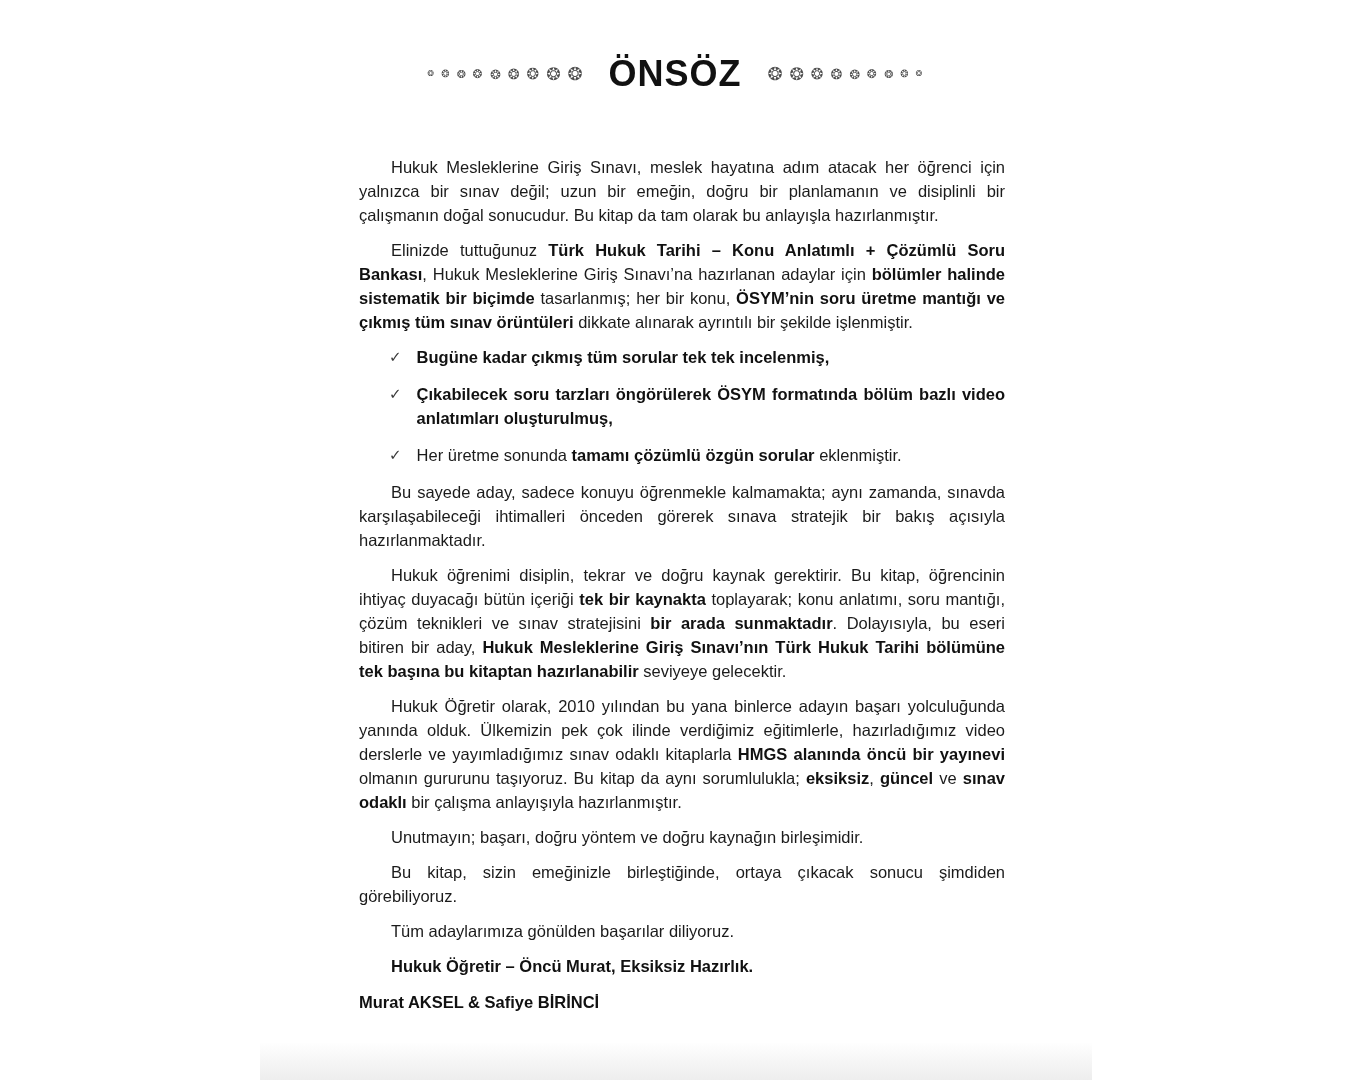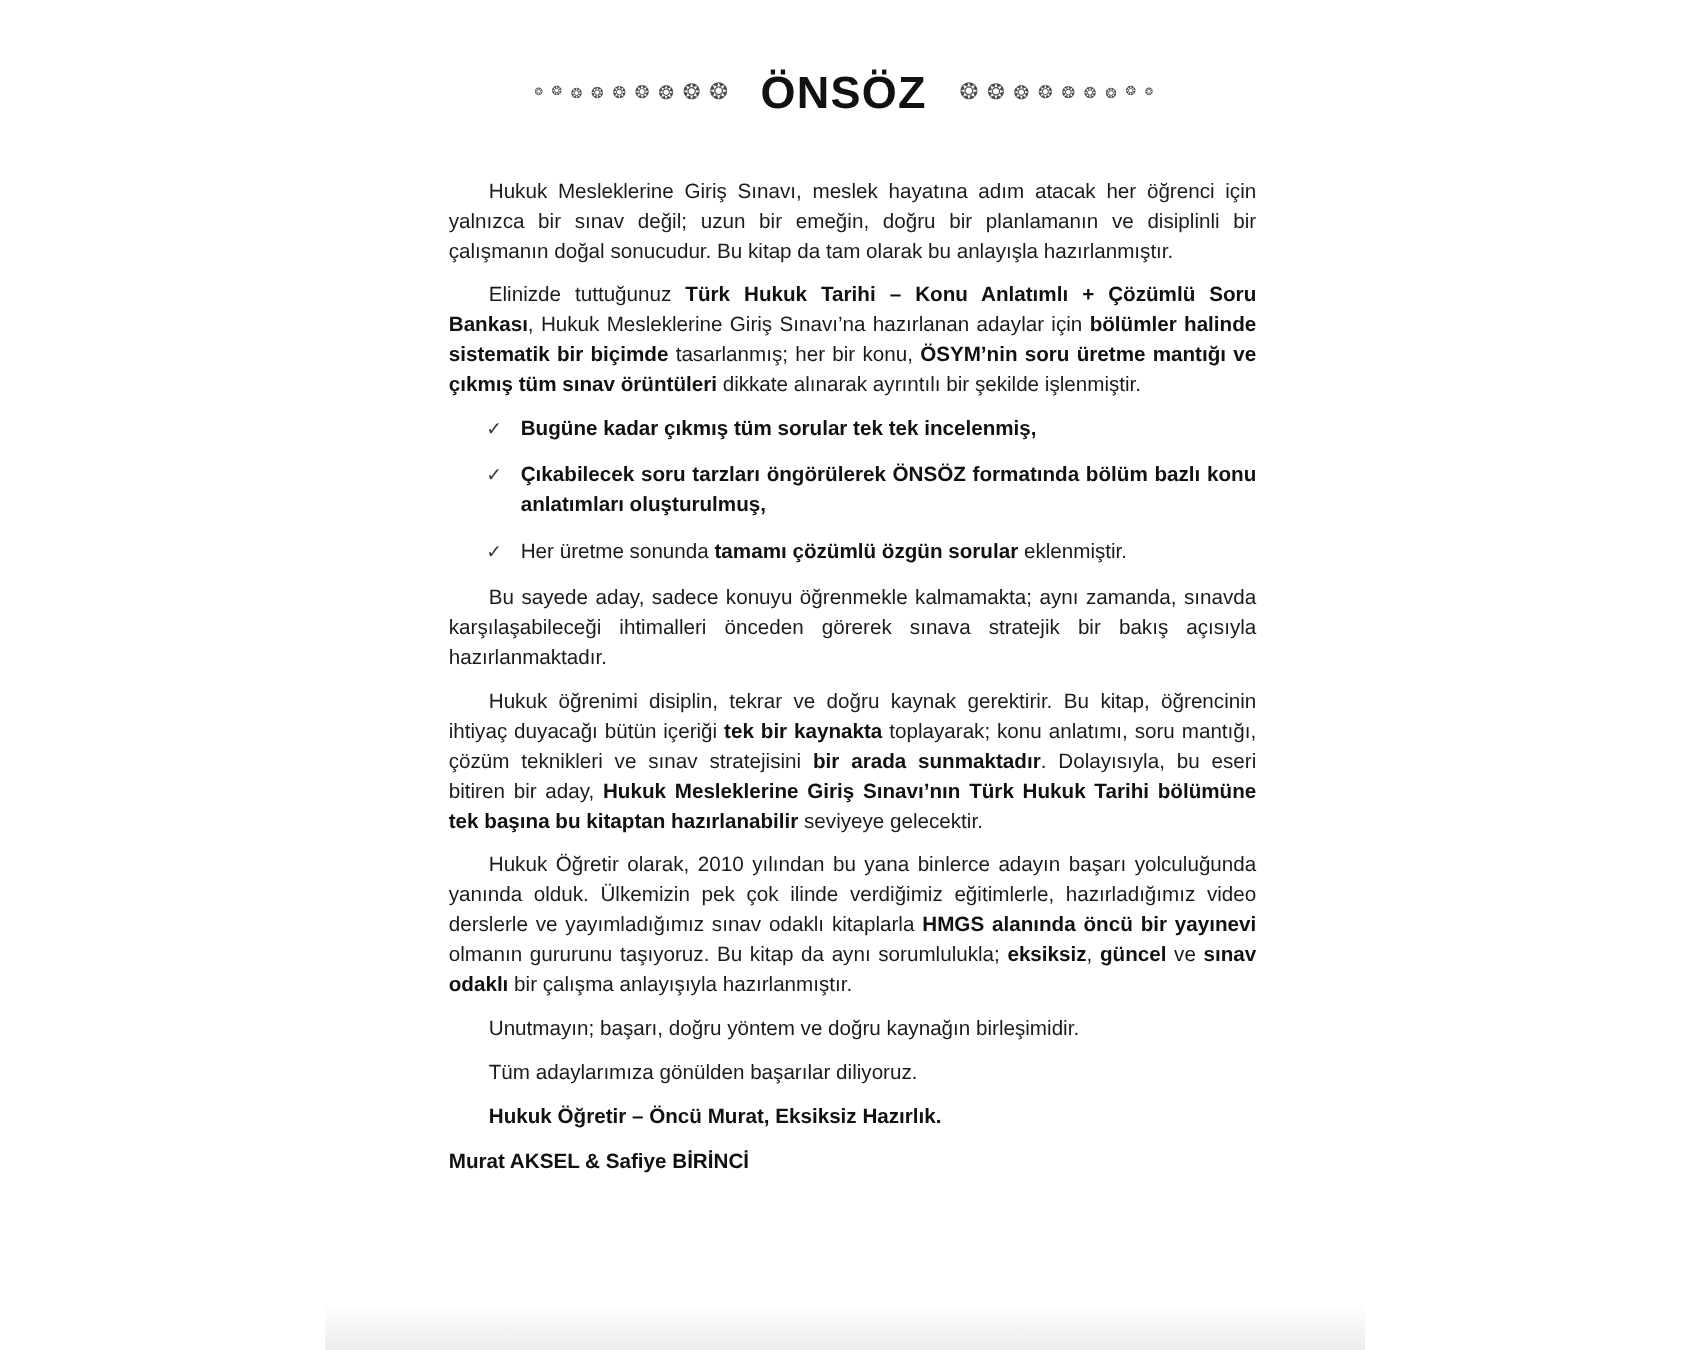--- a/index.html
+++ b/index.html
@@ -27,21 +27,21 @@
   .orn {
     display: inline-flex;
     align-items: center;
     gap: 7px;
     color: #4d4d4d;
     font-family: "DejaVu Sans", sans-serif;
     line-height: 1;
   }
   .body-col {
     position: absolute;
-    left: 359px; top: 141px; width: 646px;
+    left: 359px; top: 155px; width: 646px;
     font-size: 16.5px;
     line-height: 24px;
     text-align: justify;
   }
   .body-col p { margin: 0 0 11px 0; }
   p.indent { text-indent: 32px; }
   p.signature {
     margin: 12px 0 0 0;
     font-weight: bold;
     text-indent: 0;
@@ -101,28 +101,29 @@
 
 <main class="body-col">
     <p class="indent"><span>Hukuk Mesleklerine Giriş Sınavı, meslek hayatına adım atacak her öğrenci için yalnızca bir sınav değil; uzun bir emeğin, doğru bir planlamanın ve disiplinli bir çalışmanın doğal sonucudur. Bu kitap da tam olarak bu anlayışla hazırlanmıştır.</span></p>
     <p class="indent"><span>Elinizde tuttuğunuz </span><b>Türk Hukuk Tarihi – Konu Anlatımlı + Çözümlü Soru Bankası</b><span>, Hukuk Mesleklerine Giriş Sınavı’na hazırlanan adaylar için </span><b>bölümler halinde sistematik bir biçimde</b><span> tasarlanmış; her bir konu, </span><b>ÖSYM’nin soru üretme mantığı ve çıkmış tüm sınav örüntüleri</b><span> dikkate alınarak ayrıntılı bir şekilde işlenmiştir.</span></p>
     <div class="bullet">
       <span class="check">✓</span>
       <span class="btext"><b>Bugüne kadar çıkmış tüm sorular tek tek incelenmiş,</b></span>
     </div>
     <div class="bullet">
       <span class="check">✓</span>
-      <span class="btext"><b>Çıkabilecek soru tarzları öngörülerek ÖNSÖZ formatında bölüm bazlı konu anlatımları oluşturulmuş,</b></span>
+      <span class="btext"><b>Çıkabilecek soru tarzları öngörülerek ÖSYM formatında bölüm bazlı video anlatımları oluşturulmuş,</b></span>
     </div>
     <div class="bullet">
       <span class="check">✓</span>
       <span class="btext"><span>Her üretme sonunda </span><b>tamamı çözümlü özgün sorular</b><span> eklenmiştir.</span></span>
     </div>
     <p class="indent"><span>Bu sayede aday, sadece konuyu öğrenmekle kalmamakta; aynı zamanda, sınavda karşılaşabileceği ihtimalleri önceden görerek sınava stratejik bir bakış açısıyla hazırlanmaktadır.</span></p>
     <p class="indent"><span>Hukuk öğrenimi disiplin, tekrar ve doğru kaynak gerektirir. Bu kitap, öğrencinin ihtiyaç duyacağı bütün içeriği </span><b>tek bir kaynakta</b><span> toplayarak; konu anlatımı, soru mantığı, çözüm teknikleri ve sınav stratejisini </span><b>bir arada sunmaktadır</b><span>. Dolayısıyla, bu eseri bitiren bir aday, </span><b>Hukuk Mesleklerine Giriş Sınavı’nın Türk Hukuk Tarihi bölümüne tek başına bu kitaptan hazırlanabilir</b><span> seviyeye gelecektir.</span></p>
     <p class="indent"><span>Hukuk Öğretir olarak, 2010 yılından bu yana binlerce adayın başarı yolculuğunda yanında olduk. Ülkemizin pek çok ilinde verdiğimiz eğitimlerle, hazırladığımız video derslerle ve yayımladığımız sınav odaklı kitaplarla </span><b>HMGS alanında öncü bir yayınevi</b><span> olmanın gururunu taşıyoruz. Bu kitap da aynı sorumlulukla; </span><b>eksiksiz</b><span>, </span><b>güncel</b><span> ve </span><b>sınav odaklı</b><span> bir çalışma anlayışıyla hazırlanmıştır.</span></p>
     <p class="indent"><span>Unutmayın; başarı, doğru yöntem ve doğru kaynağın birleşimidir.</span></p>
+    <p class="indent"><span>Bu kitap, sizin emeğinizle birleştiğinde, ortaya çıkacak sonucu şimdiden görebiliyoruz.</span></p>
     <p class="indent"><span>Tüm adaylarımıza gönülden başarılar diliyoruz.</span></p>
     <p class="indent"><b>Hukuk Öğretir – Öncü Murat, Eksiksiz Hazırlık.</b></p>
     <p class="signature"><b>Murat AKSEL &amp; Safiye BİRİNCİ</b></p>
   </main>
 
 <div class="bottom-shade"></div>
 
 </body></html>

